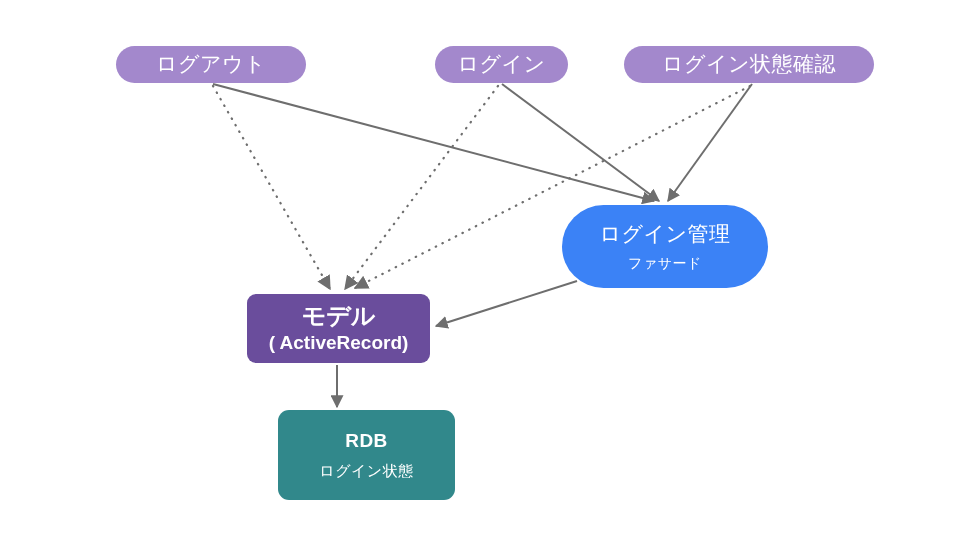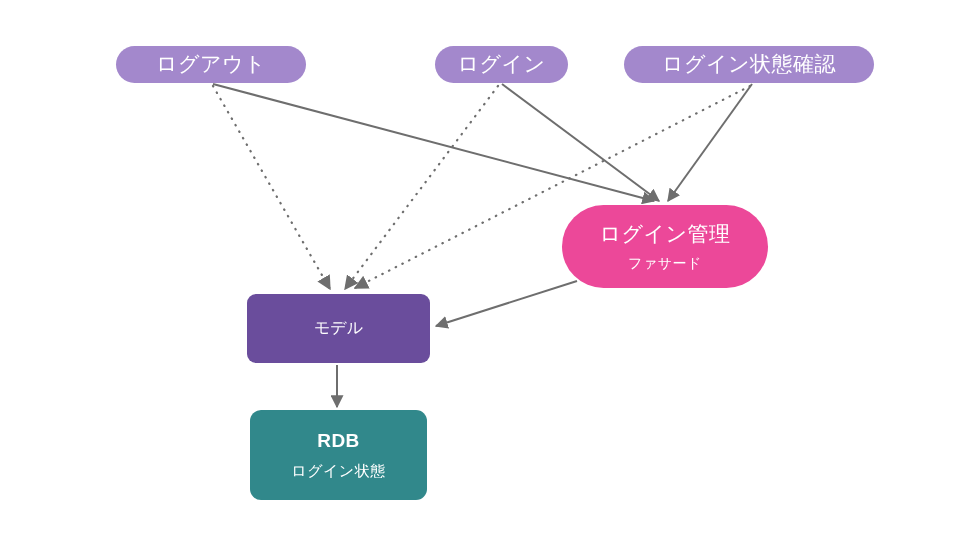--- a/index.html
+++ b/index.html
@@ -68,21 +68,21 @@
     border-radius: 42px;
   }
   #node-facade .title { font-size: 21px; font-weight: 400; letter-spacing: 0.5px; }
   #node-facade .subtitle { font-size: 14px; font-weight: 400; margin-top: 8px; letter-spacing: 0.5px; }
 
   
   #node-model {
     left: 247px; top: 294px; width: 183px; height: 69px;
     border-radius: 9px;
   }
-  #node-model .title { font-size: 16px; font-weight: 400; }
+  #node-model .title { font-size: 24px; font-weight: 700; }
   #node-model .subtitle { font-size: 19px; font-weight: 700; margin-top: 2px; }
 
   
   #node-rdb {
     left: 250px; top: 410px; width: 177px; height: 90px;
     border-radius: 11px;
   }
   #node-rdb .title { font-size: 19px; font-weight: 700; letter-spacing: 0.5px; }
   #node-rdb .subtitle { font-size: 15px; font-weight: 400; margin-top: 9px; letter-spacing: 0.5px; }
 </style>
@@ -120,27 +120,28 @@
   </div>
 
   <div class="node pill" id="node-checkstate" style="background: rgb(163, 136, 204);">
     <span class="title">ログイン状態確認</span>
   </div>
 
   <div class="node pill" id="node-login" style="background: rgb(163, 136, 204);">
     <span class="title">ログイン</span>
   </div>
 
-  <div class="node" id="node-facade" style="background: #ec4899;">
+  <div class="node" id="node-facade" style="background: #3b82f6;">
     <span class="title">ログイン管理</span>
     <span class="subtitle">ファサード</span>
   </div>
 
   <div class="node" id="node-model" style="background: rgb(106, 77, 156);">
     <span class="title">モデル</span>
+    <span class="subtitle">( ActiveRecord)</span>
   </div>
 
-  <div class="node" id="node-rdb" style="background: rgb(49, 136, 139);">
+  <div class="node" id="node-rdb" style="background: rgb(49, 136, 139); margin-left: 28px;">
     <span class="title">RDB</span>
     <span class="subtitle">ログイン状態</span>
   </div>
 
 </div>
 
 </body></html>

